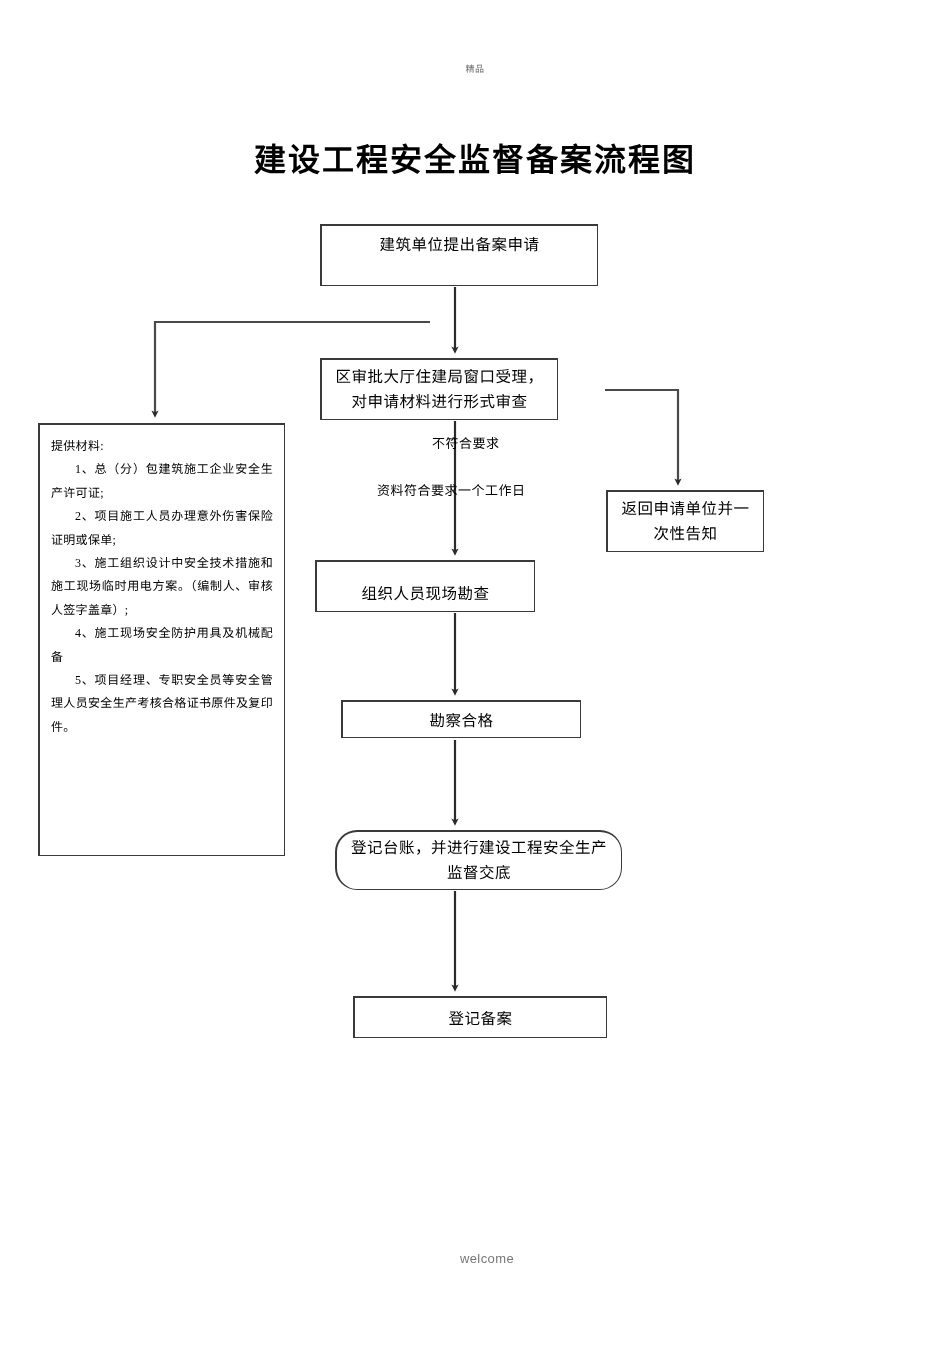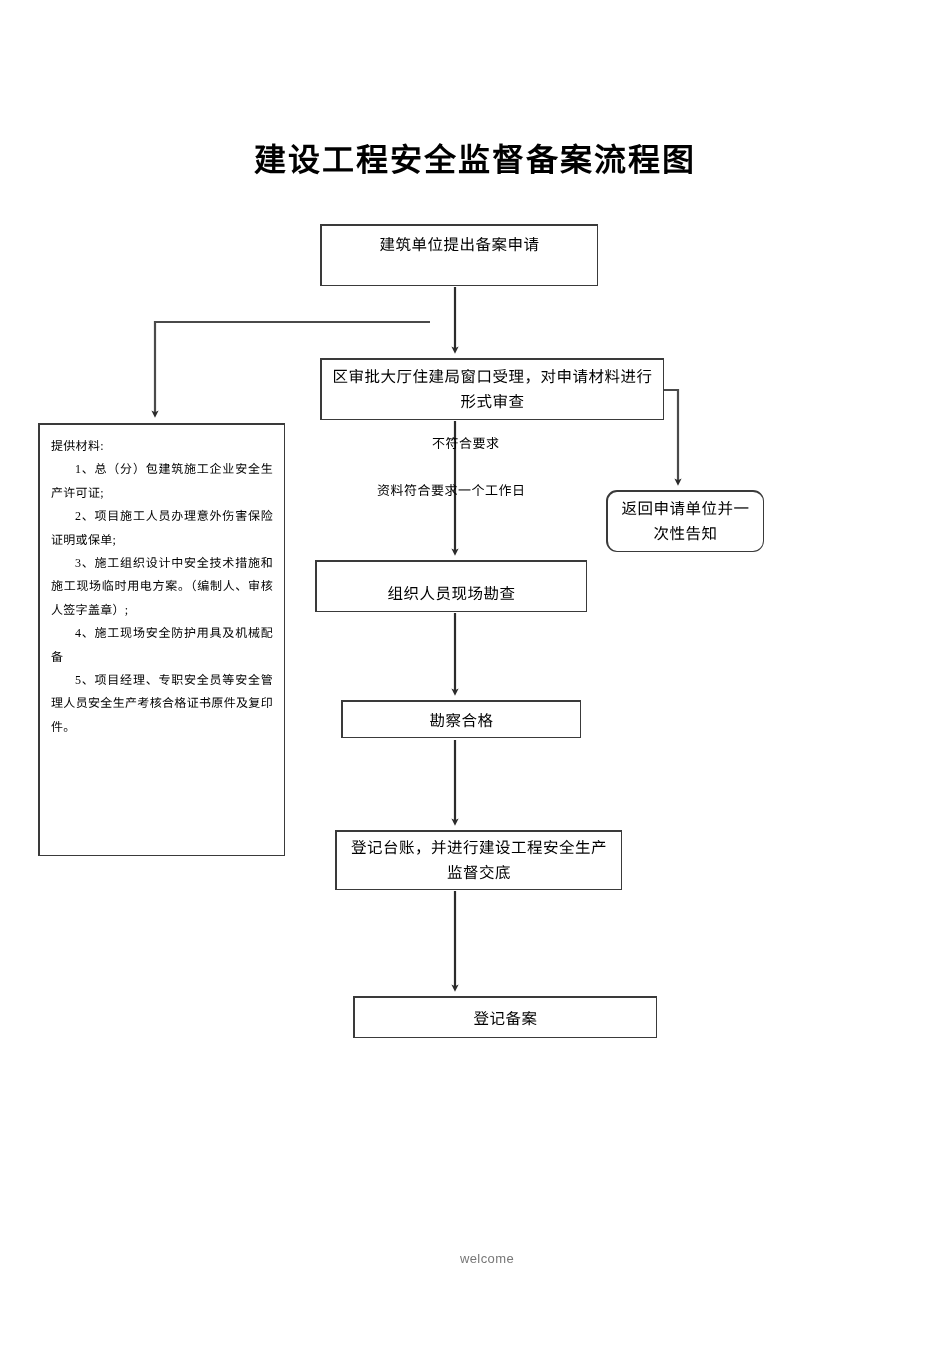--- a/index.html
+++ b/index.html
@@ -63,31 +63,31 @@
     text-align: center;
     font-size: 15.5px;
     line-height: 1.55;
     padding: 7px 10px 0 10px;
     letter-spacing: 0.5px;
   }
   .box .box-text { display: block; width: 100%; }
 
   
   #box-apply   { left: 320px; top: 224px; width: 278px; height: 62px; }
-  #box-accept  { left: 320px; top: 358px; width: 344px; height: 62px;
+  #box-accept  { left: 320px; top: 358px; width: 238px; height: 62px;
                  align-items: center; padding-top: 0; }
   #box-return  { left: 606px; top: 490px; width: 158px; height: 62px;
-                 align-items: center; padding-top: 0; border-radius: 11px; }
-  #box-survey  { left: 315px; top: 560px; width: 272px; height: 52px;
+                 align-items: center; padding-top: 0; }
+  #box-survey  { left: 315px; top: 560px; width: 220px; height: 52px;
                  align-items: center; padding-top: 16px; }
   #box-pass    { left: 341px; top: 700px; width: 240px; height: 38px;
                  align-items: center; padding-top: 4px; }
   #box-ledger  { left: 335px; top: 830px; width: 287px; height: 60px;
-                 align-items: center; padding-top: 0; }
-  #box-record  { left: 353px; top: 996px; width: 304px; height: 42px;
+                 align-items: center; padding-top: 0; border-radius: 22px; }
+  #box-record  { left: 353px; top: 996px; width: 254px; height: 42px;
                  align-items: center; padding-top: 4px; }
 
   
   #box-materials {
     position: absolute;
     left: 38px;
     top: 423px;
     width: 247px;
     height: 433px;
     box-sizing: border-box;
@@ -122,20 +122,21 @@
     width: 950px;
     height: 1345px;
     pointer-events: none;
   }
 </style>
 </head>
 <body>
 
 <div id="page">
 
+  <div class="watermark" id="wm-top">精品</div>
 
   <div id="title">建设工程安全监督备案流程图</div>
 
   <svg id="connectors" viewBox="0 0 950 1345" xmlns="http://www.w3.org/2000/svg">
     <defs>
       <marker id="arrowhead" markerWidth="9" markerHeight="9" refX="4.2" refY="4.2" orient="auto" markerUnits="userSpaceOnUse">
         <path d="M0.6,0.6 L8,4.2 L0.6,7.8 L2.4,4.2 Z" fill="#2b2b2b"></path>
       </marker>
     </defs>
 

